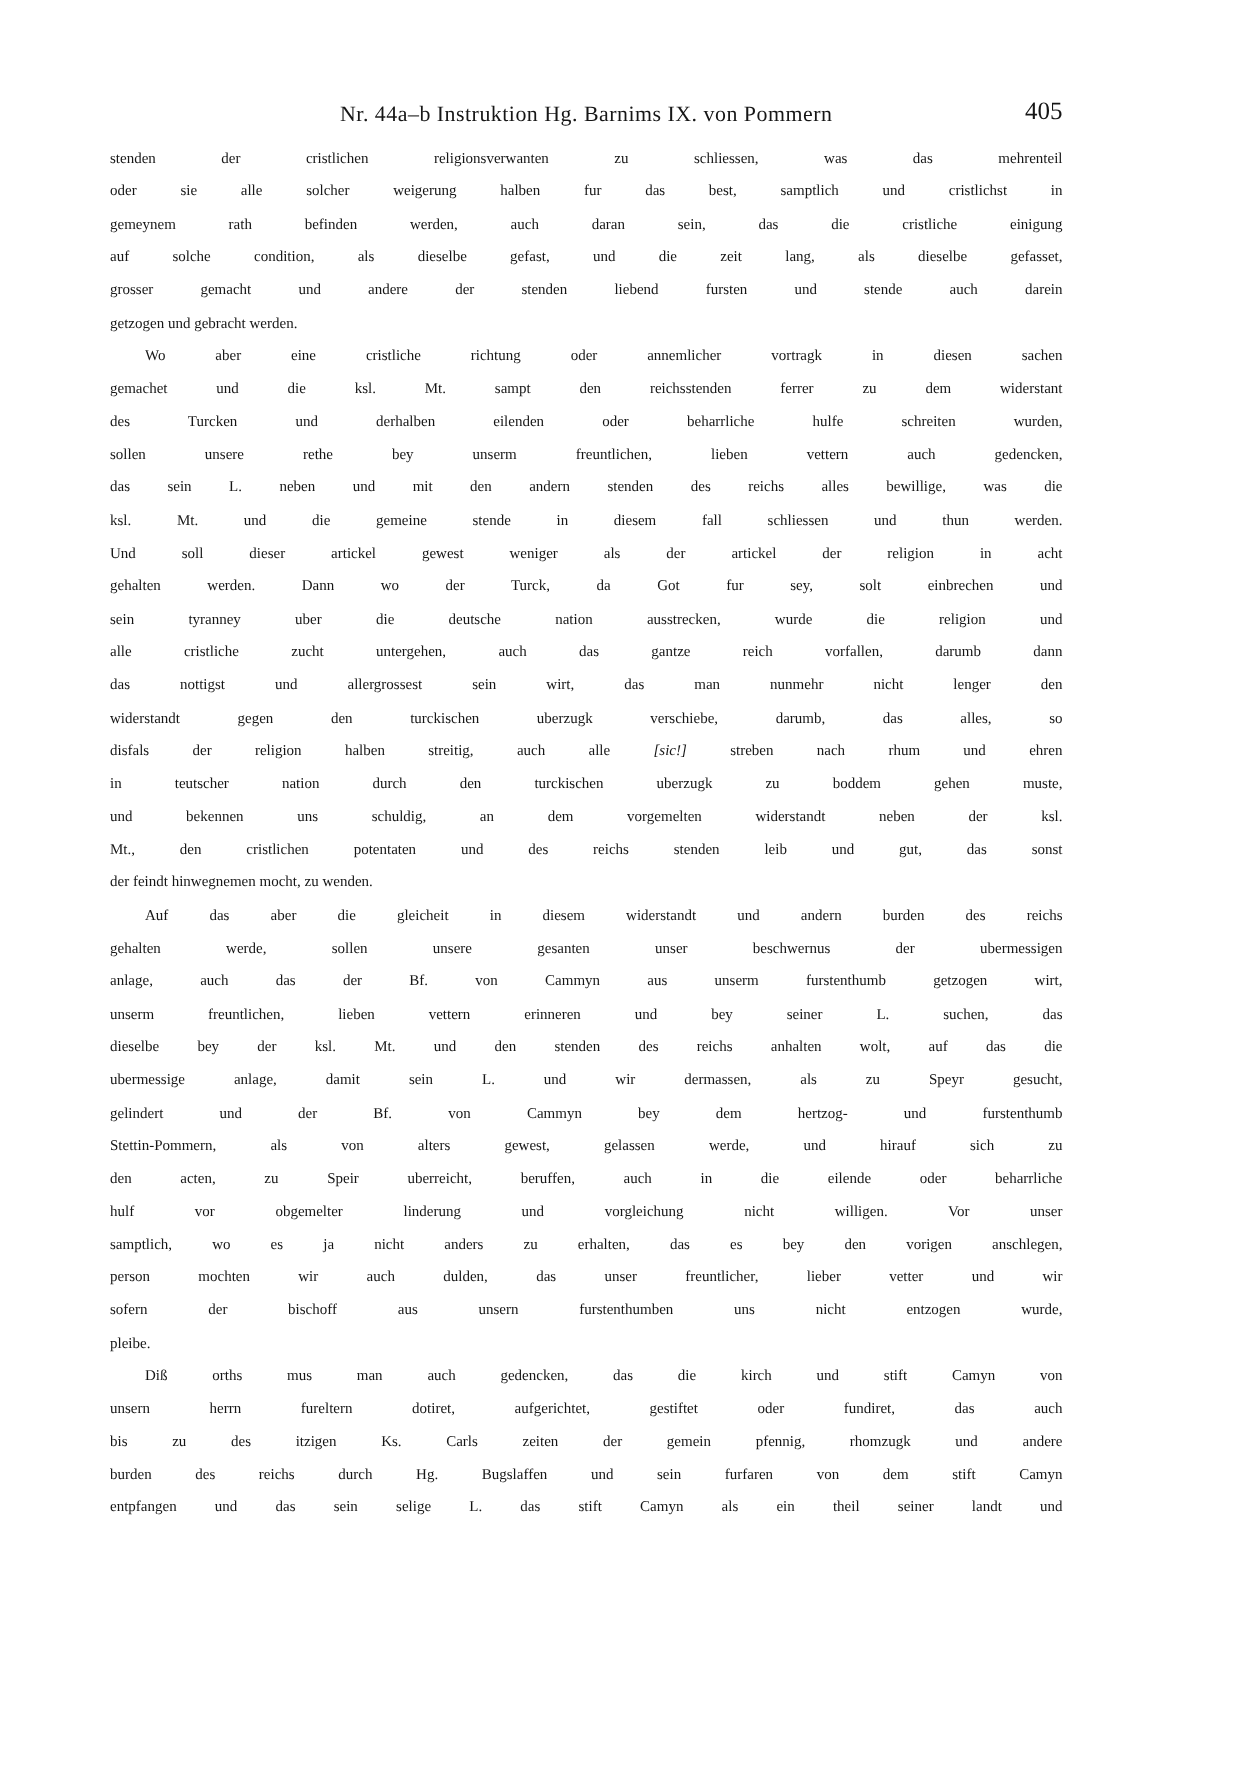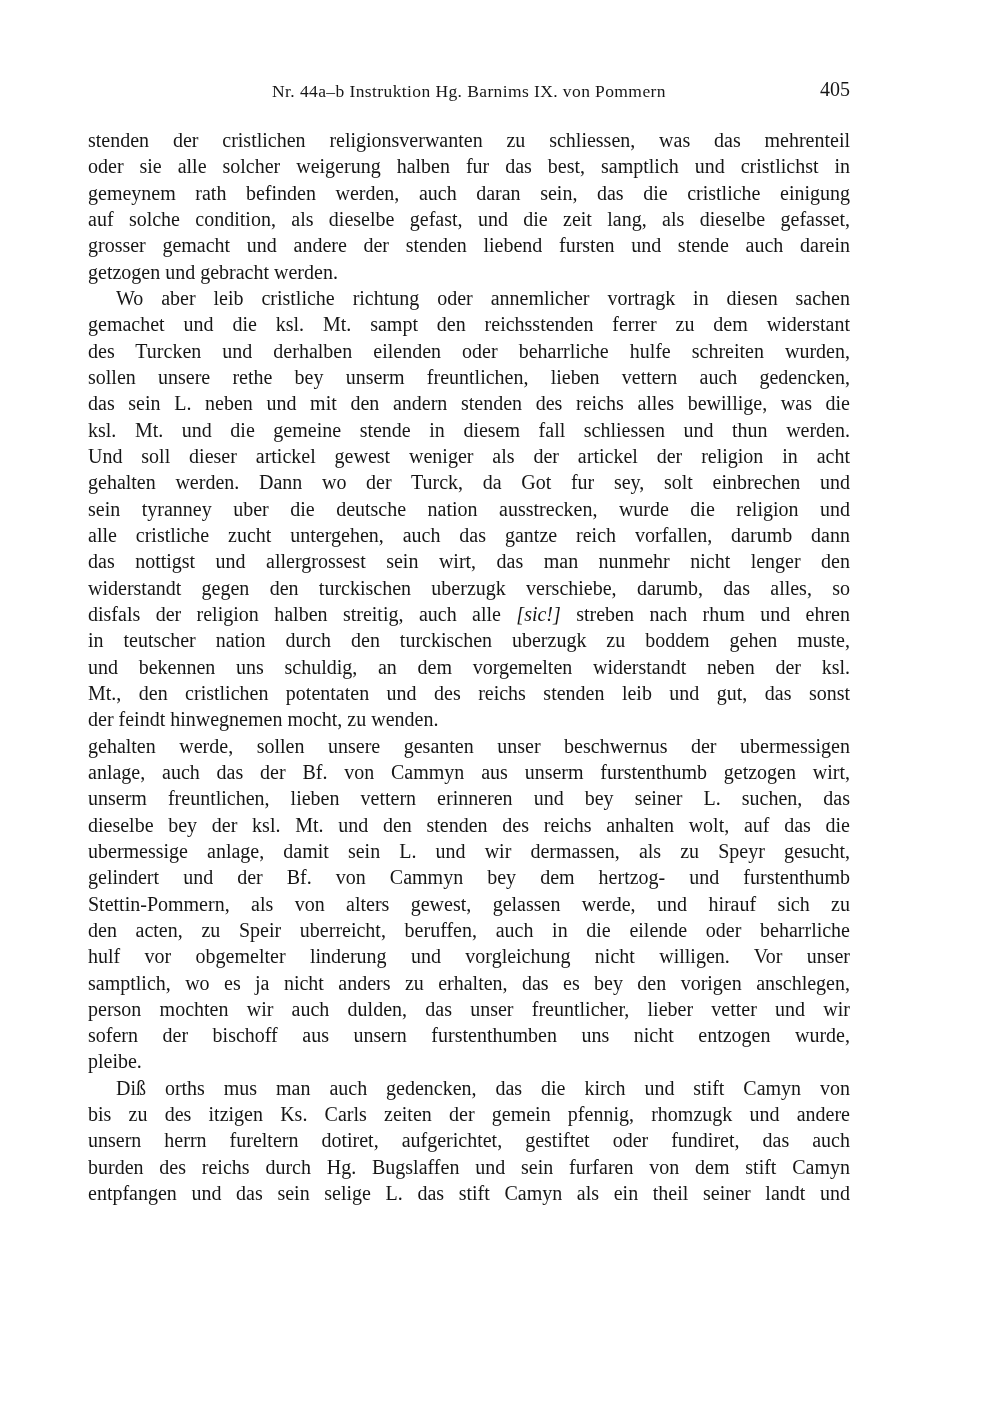--- a/index.html
+++ b/index.html
@@ -15,38 +15,38 @@
   }
   .content {
     position: absolute;
     left: 88px;
     top: 78px;
     width: 762px;
   }
   .header-row {
     position: relative;
     height: 26px;
-    margin-bottom: 23px;
+    margin-bottom: 9px;
   }
   .running-head {
     text-align: center;
     font-size: 17.5px;
     letter-spacing: 0.4px;
     line-height: 26px;
     white-space: nowrap;
   }
   .page-number {
     position: absolute;
     right: 0;
     top: -2px;
     font-size: 20px;
     line-height: 26px;
   }
   .body-text {
-    font-size: 20px;
+    font-size: 12px;
     line-height: 26.33px;
   }
   .line {
     text-align: justify;
     text-align-last: justify;
     white-space: normal;
   }
   .line.lastline {
     text-align-last: left;
   }
@@ -64,50 +64,51 @@
       <div class="running-head">Nr. 44a–b Instruktion Hg. Barnims IX. von Pommern</div>
       <div class="page-number">405</div>
     </div>
     <div class="body-text">
         <div class="line">stenden der cristlichen religionsverwanten zu schliessen, was das mehrenteil</div>
         <div class="line">oder sie alle solcher weigerung halben fur das best, samptlich und cristlichst in</div>
         <div class="line">gemeynem rath befinden werden, auch daran sein, das die cristliche einigung</div>
         <div class="line">auf solche condition, als dieselbe gefast, und die zeit lang, als dieselbe gefasset,</div>
         <div class="line">grosser gemacht und andere der stenden liebend fursten und stende auch darein</div>
         <div class="line lastline">getzogen und gebracht werden.</div>
-        <div class="line indent">Wo aber leib cristliche richtung oder annemlicher vortragk in diesen sachen</div>
+        <div class="line indent">Wo aber eine cristliche richtung oder annemlicher vortragk in diesen sachen</div>
         <div class="line">gemachet und die ksl. Mt. sampt den reichsstenden ferrer zu dem widerstant</div>
         <div class="line">des Turcken und derhalben eilenden oder beharrliche hulfe schreiten wurden,</div>
         <div class="line">sollen unsere rethe bey unserm freuntlichen, lieben vettern auch gedencken,</div>
         <div class="line">das sein L. neben und mit den andern stenden des reichs alles bewillige, was die</div>
         <div class="line">ksl. Mt. und die gemeine stende in diesem fall schliessen und thun werden.</div>
         <div class="line">Und soll dieser artickel gewest weniger als der artickel der religion in acht</div>
         <div class="line">gehalten werden. Dann wo der Turck, da Got fur sey, solt einbrechen und</div>
         <div class="line">sein tyranney uber die deutsche nation ausstrecken, wurde die religion und</div>
         <div class="line">alle cristliche zucht untergehen, auch das gantze reich vorfallen, darumb dann</div>
         <div class="line">das nottigst und allergrossest sein wirt, das man nunmehr nicht lenger den</div>
         <div class="line">widerstandt gegen den turckischen uberzugk verschiebe, darumb, das alles, so</div>
         <div class="line">disfals der religion halben streitig, auch alle <i>[sic!]</i> streben nach rhum und ehren</div>
         <div class="line">in teutscher nation durch den turckischen uberzugk zu boddem gehen muste,</div>
         <div class="line">und bekennen uns schuldig, an dem vorgemelten widerstandt neben der ksl.</div>
         <div class="line">Mt., den cristlichen potentaten und des reichs stenden leib und gut, das sonst</div>
         <div class="line lastline">der feindt hinwegnemen mocht, zu wenden.</div>
+        <div class="line indent">Auf das aber die gleicheit in diesem widerstandt und andern burden des reichs</div>
         <div class="line">gehalten werde, sollen unsere gesanten unser beschwernus der ubermessigen</div>
         <div class="line">anlage, auch das der Bf. von Cammyn aus unserm furstenthumb getzogen wirt,</div>
         <div class="line">unserm freuntlichen, lieben vettern erinneren und bey seiner L. suchen, das</div>
         <div class="line">dieselbe bey der ksl. Mt. und den stenden des reichs anhalten wolt, auf das die</div>
         <div class="line">ubermessige anlage, damit sein L. und wir dermassen, als zu Speyr gesucht,</div>
         <div class="line">gelindert und der Bf. von Cammyn bey dem hertzog- und furstenthumb</div>
         <div class="line">Stettin-Pommern, als von alters gewest, gelassen werde, und hirauf sich zu</div>
         <div class="line">den acten, zu Speir uberreicht, beruffen, auch in die eilende oder beharrliche</div>
         <div class="line">hulf vor obgemelter linderung und vorgleichung nicht willigen. Vor unser</div>
         <div class="line">samptlich, wo es ja nicht anders zu erhalten, das es bey den vorigen anschlegen,</div>
         <div class="line">person mochten wir auch dulden, das unser freuntlicher, lieber vetter und wir</div>
         <div class="line">sofern der bischoff aus unsern furstenthumben uns nicht entzogen wurde,</div>
         <div class="line lastline">pleibe.</div>
         <div class="line indent">Diß orths mus man auch gedencken, das die kirch und stift Camyn von</div>
+        <div class="line">unsern herrn fureltern dotiret, aufgerichtet, gestiftet oder fundiret, das auch</div>
         <div class="line">bis zu des itzigen Ks. Carls zeiten der gemein pfennig, rhomzugk und andere</div>
-        <div class="line">unsern herrn fureltern dotiret, aufgerichtet, gestiftet oder fundiret, das auch</div>
         <div class="line">burden des reichs durch Hg. Bugslaffen und sein furfaren von dem stift Camyn</div>
         <div class="line">entpfangen und das sein selige L. das stift Camyn als ein theil seiner landt und</div>
       </div>
   </div>
 </div>
 
 </body></html>

